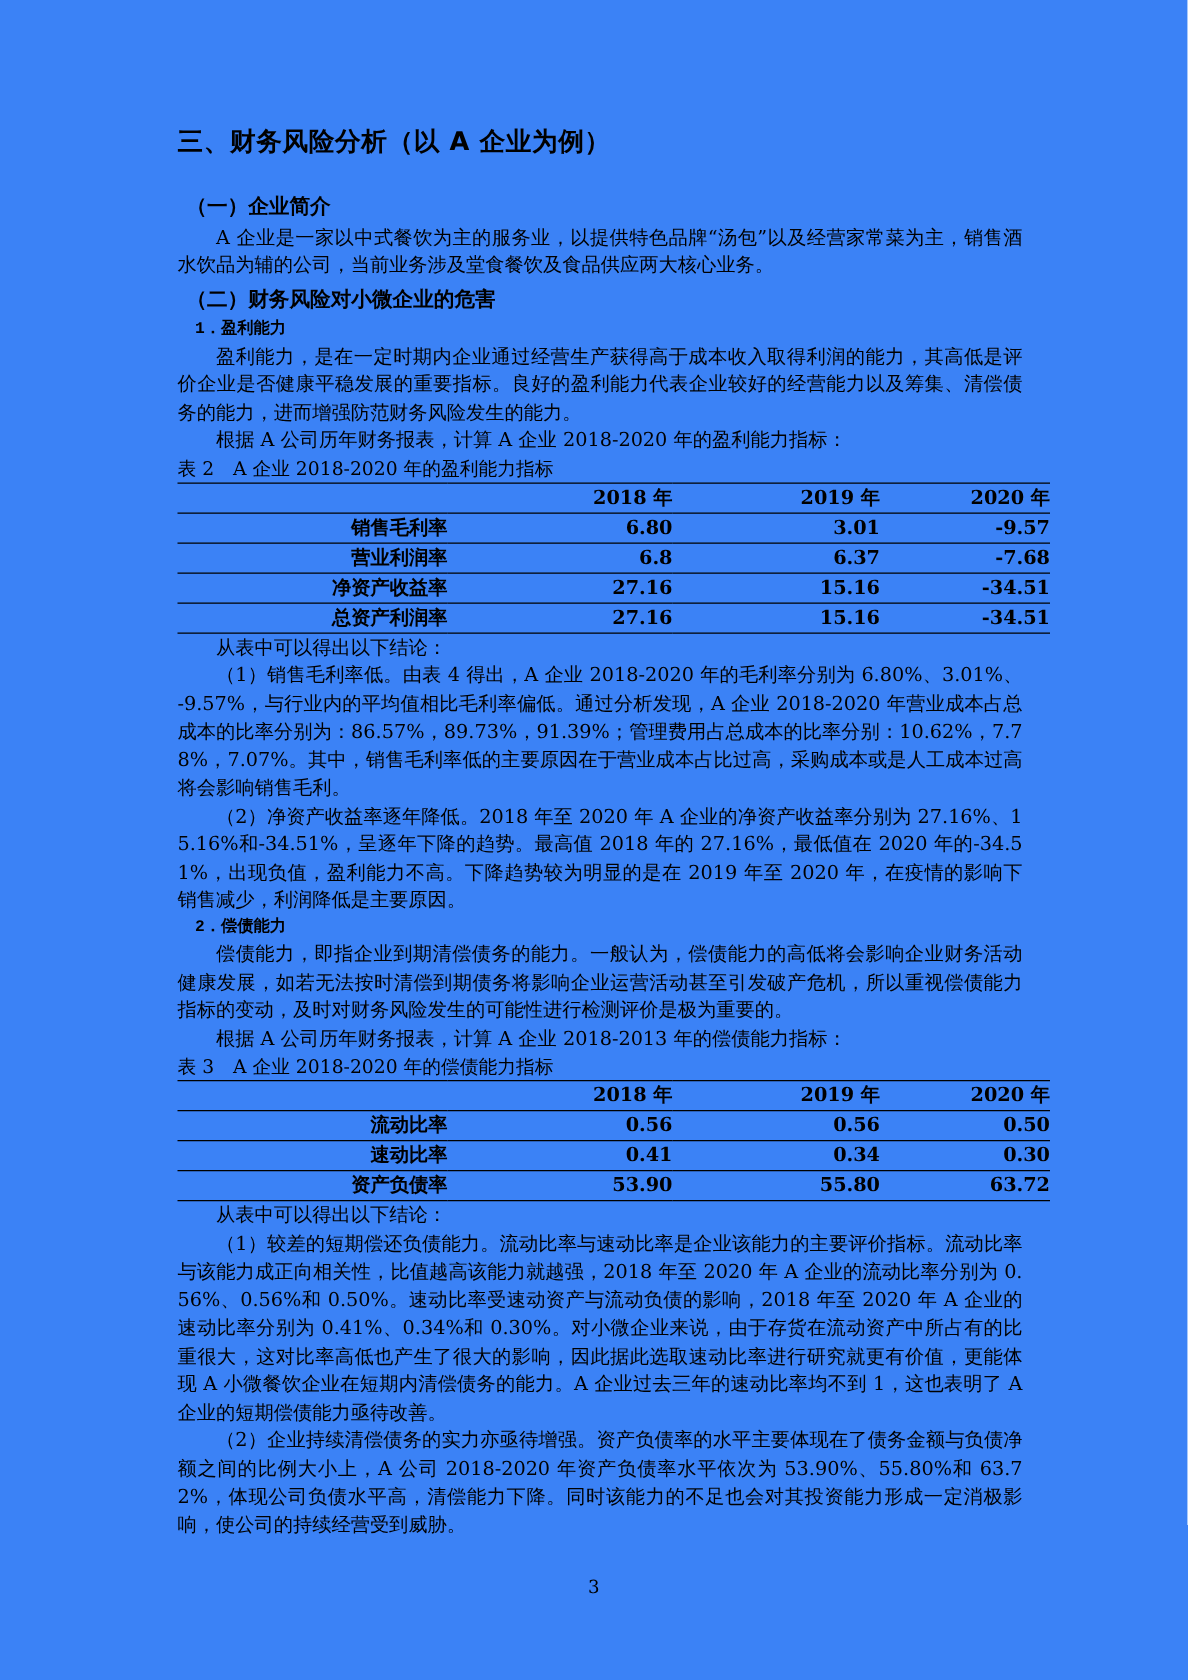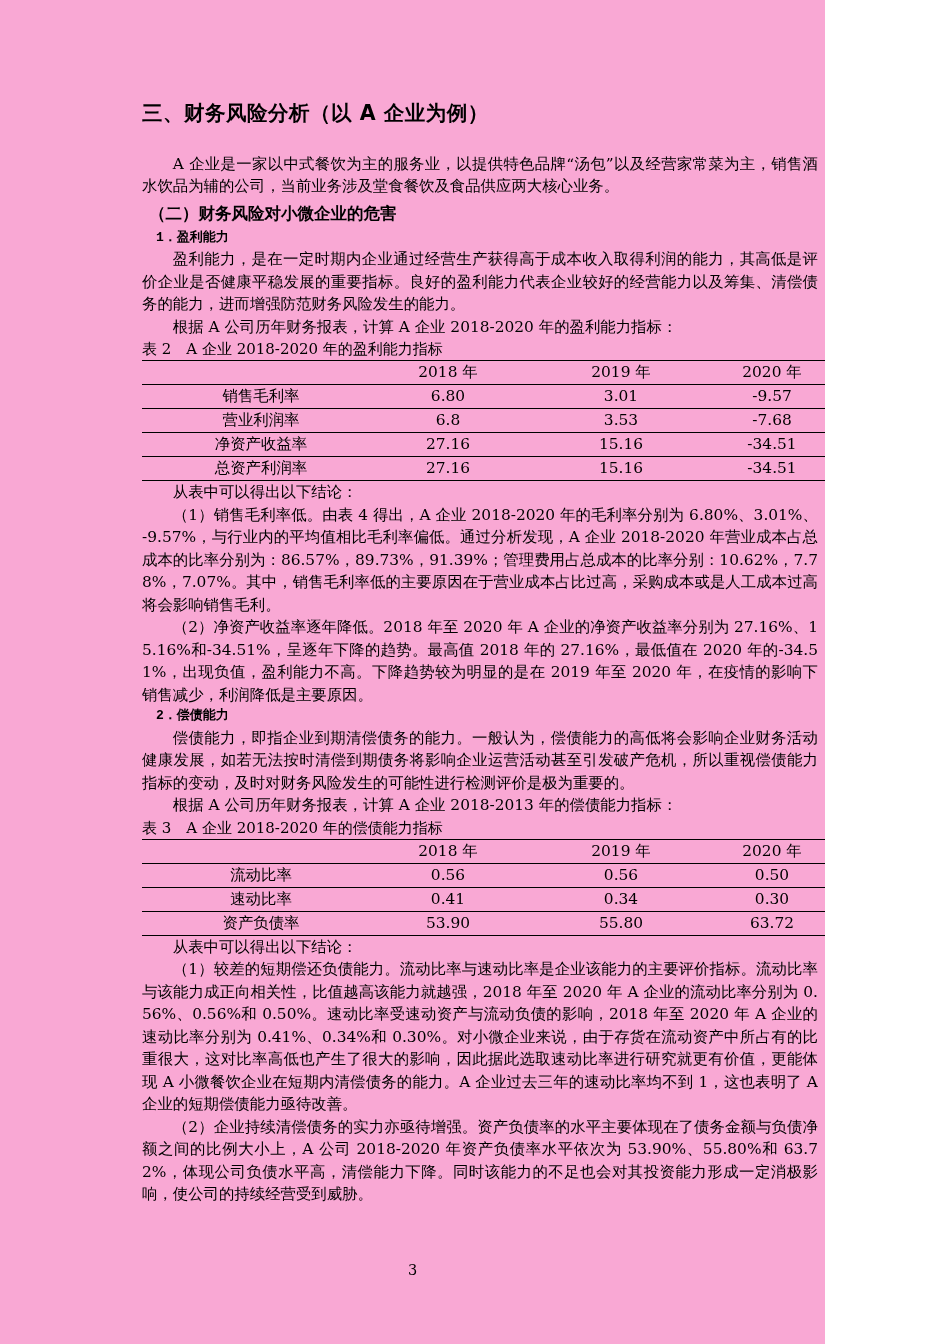--- a/index.html
+++ b/index.html
@@ -6,23 +6,23 @@
     margin: 0;
     padding: 0;
     background: #ffffff;
   }
   body {
     font-family: "DejaVu Serif", "Liberation Serif", serif;
     color: #000000;
   }
   .page {
     position: relative;
-    width: 825px;
+    width: 950px;
     height: 1344px;
-    background: #f9a8d4;
+    background: #3b82f6;
     overflow: hidden;
     box-sizing: border-box;
   }
   .content {
     position: absolute;
     left: 142px;
     top: 100px;
     width: 676px;
   }
   
@@ -69,22 +69,22 @@
     margin: 0;
   }
   table.data {
     width: 676px;
     border-collapse: collapse;
     font-size: 15.4px;
     margin: 0 0 0 0;
     table-layout: fixed;
   }
   table.data th, table.data td {
-    text-align: center;
-    font-weight: normal;
+    text-align: right;
+    font-weight: bold;
     padding: 1px 0 1px 0;
     line-height: 21px;
     vertical-align: bottom;
   }
   table.data thead th {
     border-top: 1.4px solid #000;
     border-bottom: 1.2px solid #000;
   }
   table.data tbody td {
     border-bottom: 1.1px solid #000;
@@ -110,20 +110,21 @@
   .spacer-sm { height: 4px; }
 </style>
 </head>
 <body>
 
 <div class="page">
   <div class="content">
 
     <h1 class="h1">三、财务风险分析（以 A 企业为例）</h1>
 
+    <h2 class="h2">（一）企业简介</h2>
     <p class="para">A 企业是一家以中式餐饮为主的服务业，以提供特色品牌“汤包”以及经营家常菜为主，销售酒水饮品为辅的公司，当前业务涉及堂食餐饮及食品供应两大核心业务。</p>
 
     <div class="spacer-sm"></div>
 
     <h2 class="h2">（二）财务风险对小微企业的危害</h2>
 
     <h3 class="h3">1．盈利能力</h3>
     <p class="para">盈利能力，是在一定时期内企业通过经营生产获得高于成本收入取得利润的能力，其高低是评价企业是否健康平稳发展的重要指标。良好的盈利能力代表企业较好的经营能力以及筹集、清偿债务的能力，进而增强防范财务风险发生的能力。</p>
     <p class="para">根据 A 公司历年财务报表，计算 A 企业 2018-2020 年的盈利能力指标：</p>
 
@@ -140,21 +141,21 @@
       <tbody>
         <tr>
           <td class="col-label">销售毛利率</td>
           <td>6.80</td>
           <td>3.01</td>
           <td>-9.57</td>
         </tr>
         <tr>
           <td class="col-label">营业利润率</td>
           <td>6.8</td>
-          <td>3.53</td>
+          <td>6.37</td>
           <td>-7.68</td>
         </tr>
         <tr>
           <td class="col-label">净资产收益率</td>
           <td>27.16</td>
           <td>15.16</td>
           <td>-34.51</td>
         </tr>
         <tr>
           <td class="col-label">总资产利润率</td>

